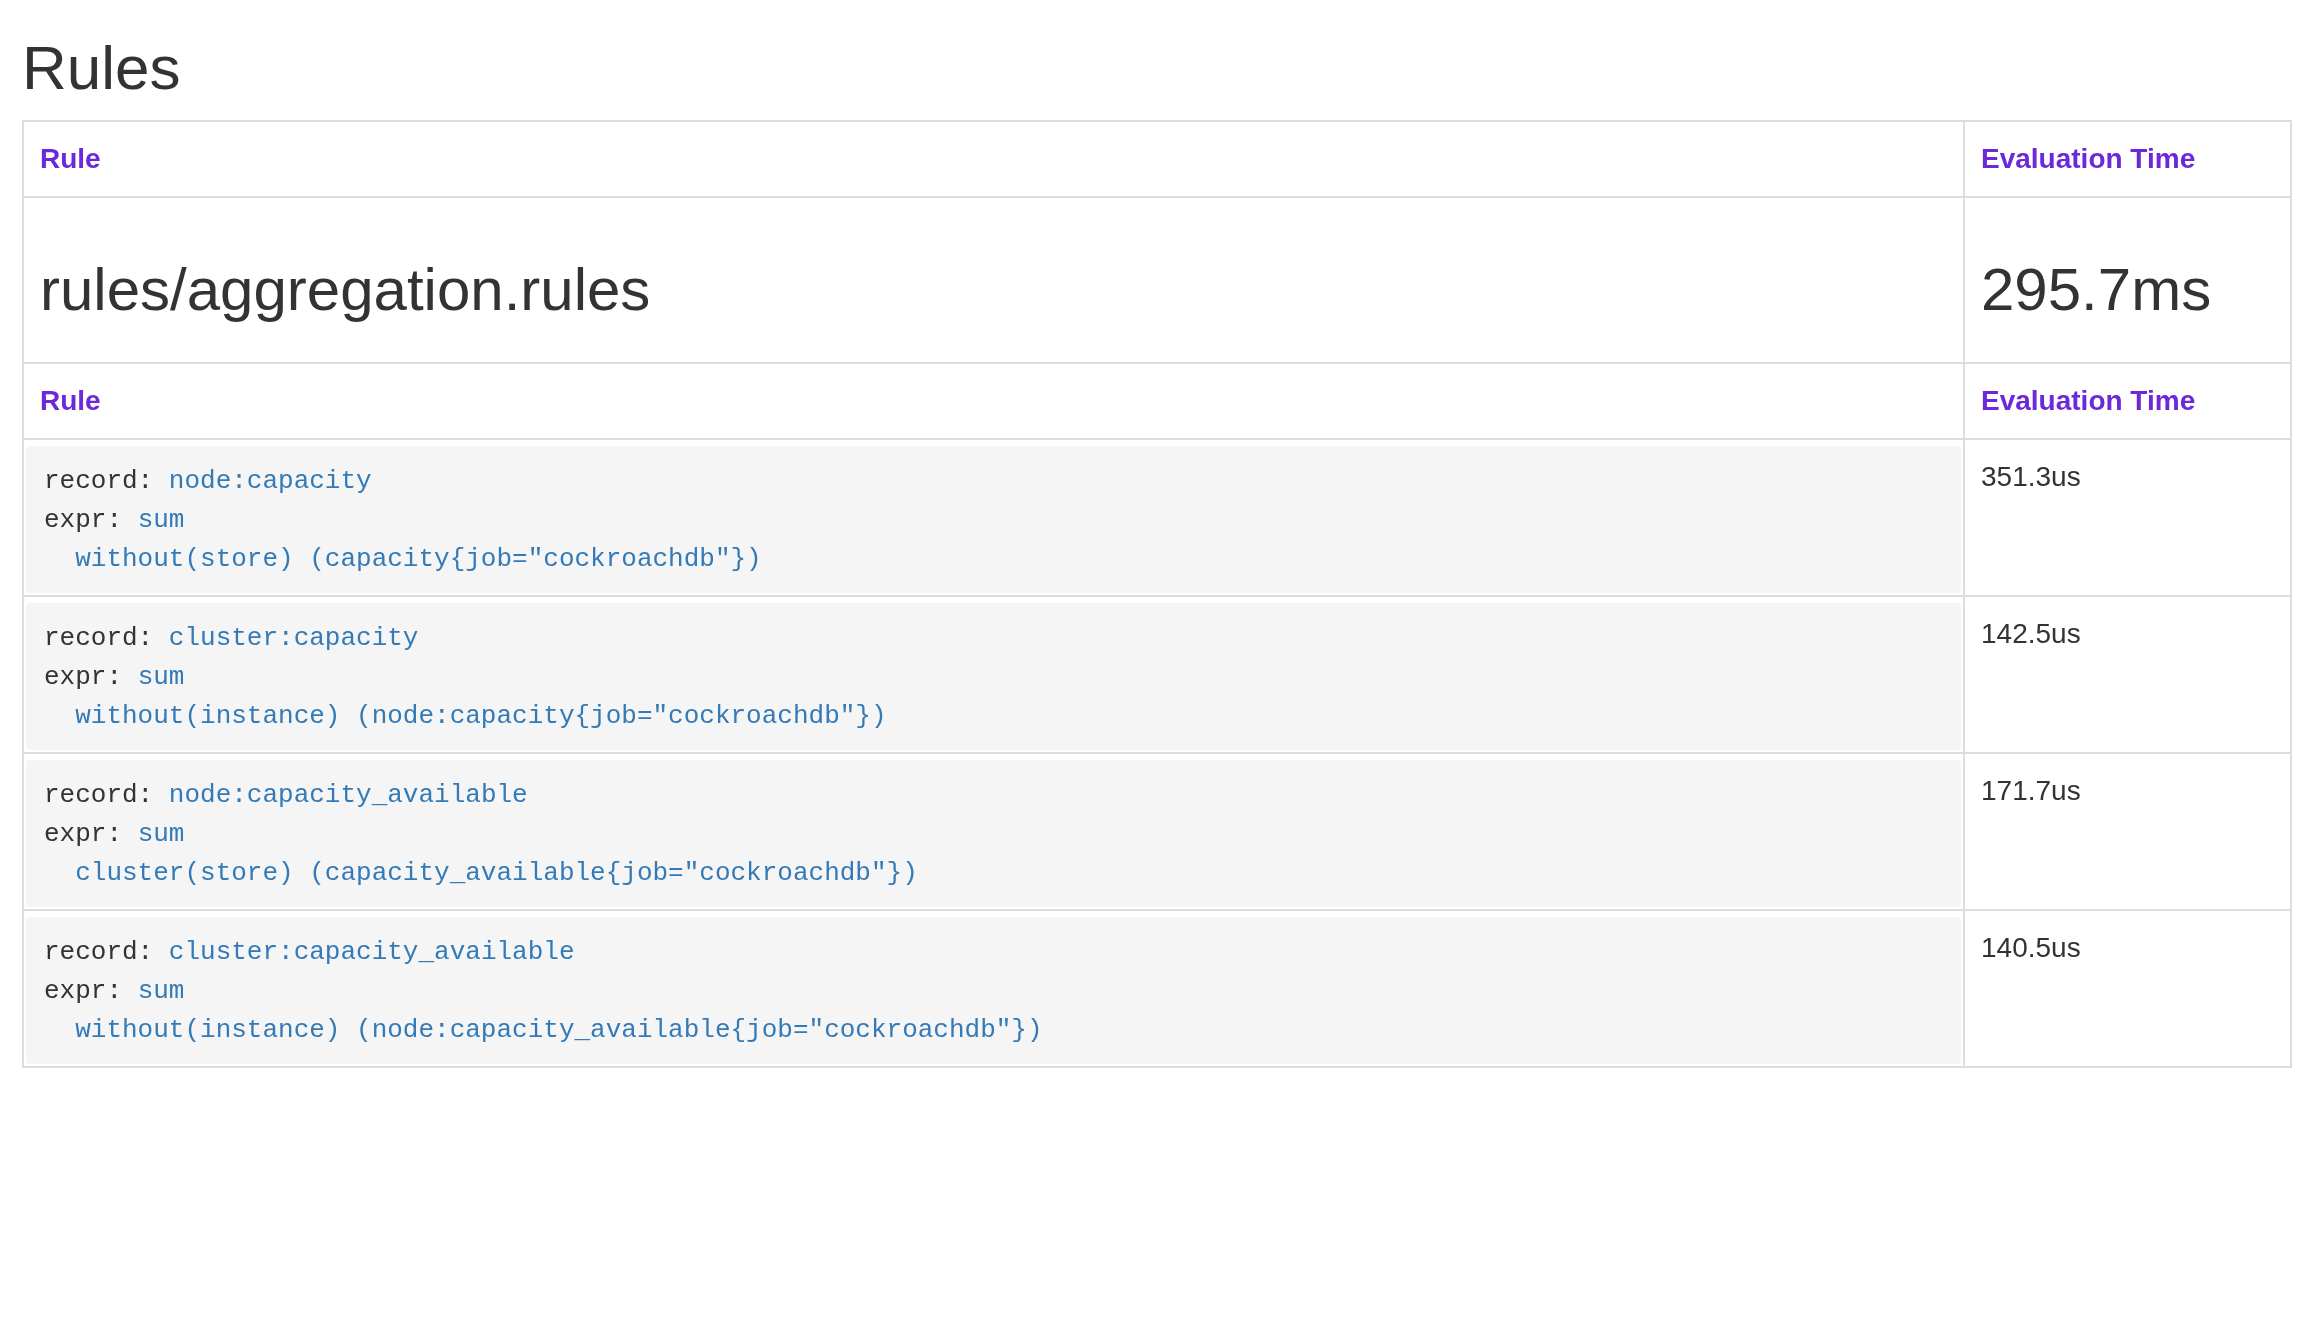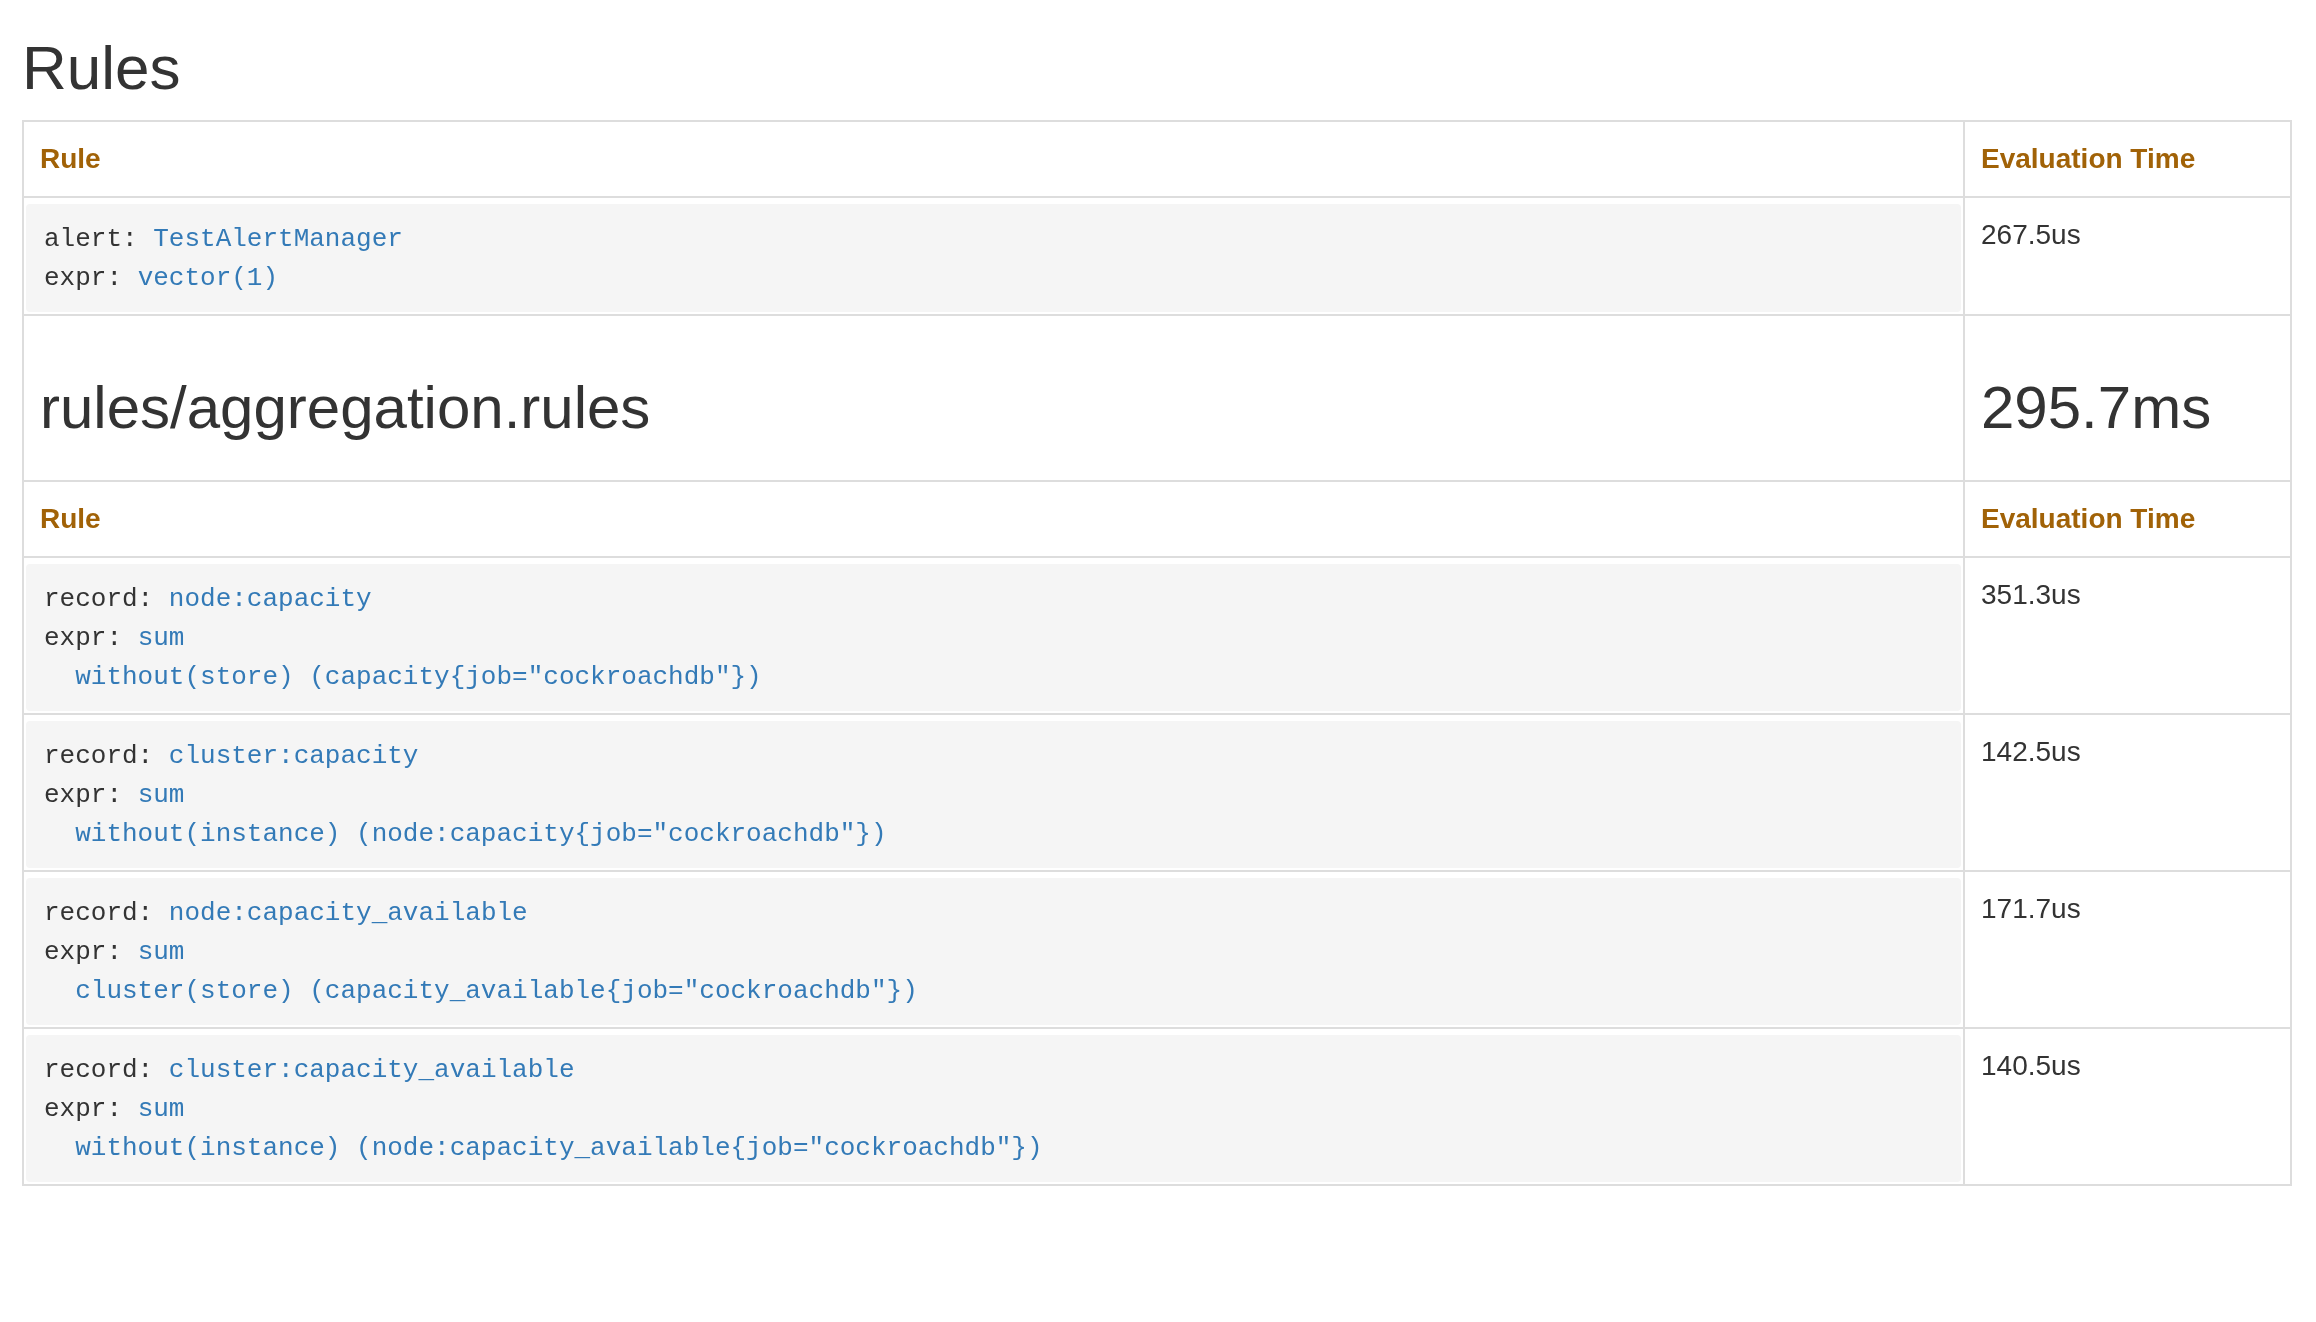--- a/index.html
+++ b/index.html
@@ -22,21 +22,21 @@
   }
   col.col-time { width: 327px; }
   .group-cell { padding: 16px; vertical-align: middle; background: #fff; }
   .group-cell h2 {
     font-size: 60px; line-height: 72px; font-weight: 500;
     margin: 40px 0 20px 0; color: #333;
     white-space: nowrap; overflow: visible;
   }
   .head-row th {
     text-align: left; font-size: 28px; line-height: 40px; font-weight: 700;
-    padding: 17px 16px; background: #fff; color: #a16207;
+    padding: 17px 16px; background: #fff; color: #6d28d9;
   }
   .rule-cell { padding: 6px 2px 2px 2px; vertical-align: top; background: #fff; }
   .rule-cell pre {
     margin: 0; background: #f5f5f5; border: 0; border-radius: 4px;
     padding: 16px 18px 14px 18px;
     font-family: "Liberation Mono", monospace;
     font-size: 26px; line-height: 39px;
     color: #333; white-space: pre; overflow: hidden;
   }
   .rule-line { display: block; white-space: pre; }
@@ -55,26 +55,20 @@
     <colgroup>
         <col class="col-rule">
         <col class="col-time">
       </colgroup>
     <tbody id="rules-tbody">
   <tr class="head-row">
     <th>Rule</th>
     <th>Evaluation Time</th>
   </tr>
 
-  <tr class="rule-row">
-    <td class="rule-cell">
-      <pre><span class="rule-line"><span class="kw">alert: </span><a class="val" href="#">TestAlertManager</a></span><span class="rule-line"><span class="kw">expr: </span><a class="val" href="#">vector(1)</a></span></pre>
-    </td>
-    <td class="eval-cell">267.5us</td>
-  </tr>
 
   <tr class="group-row">
     <td class="group-cell">
       <h2>rules/aggregation.rules</h2>
     </td>
     <td class="group-cell">
       <h2>295.7ms</h2>
     </td>
   </tr>
   <tr class="head-row">

